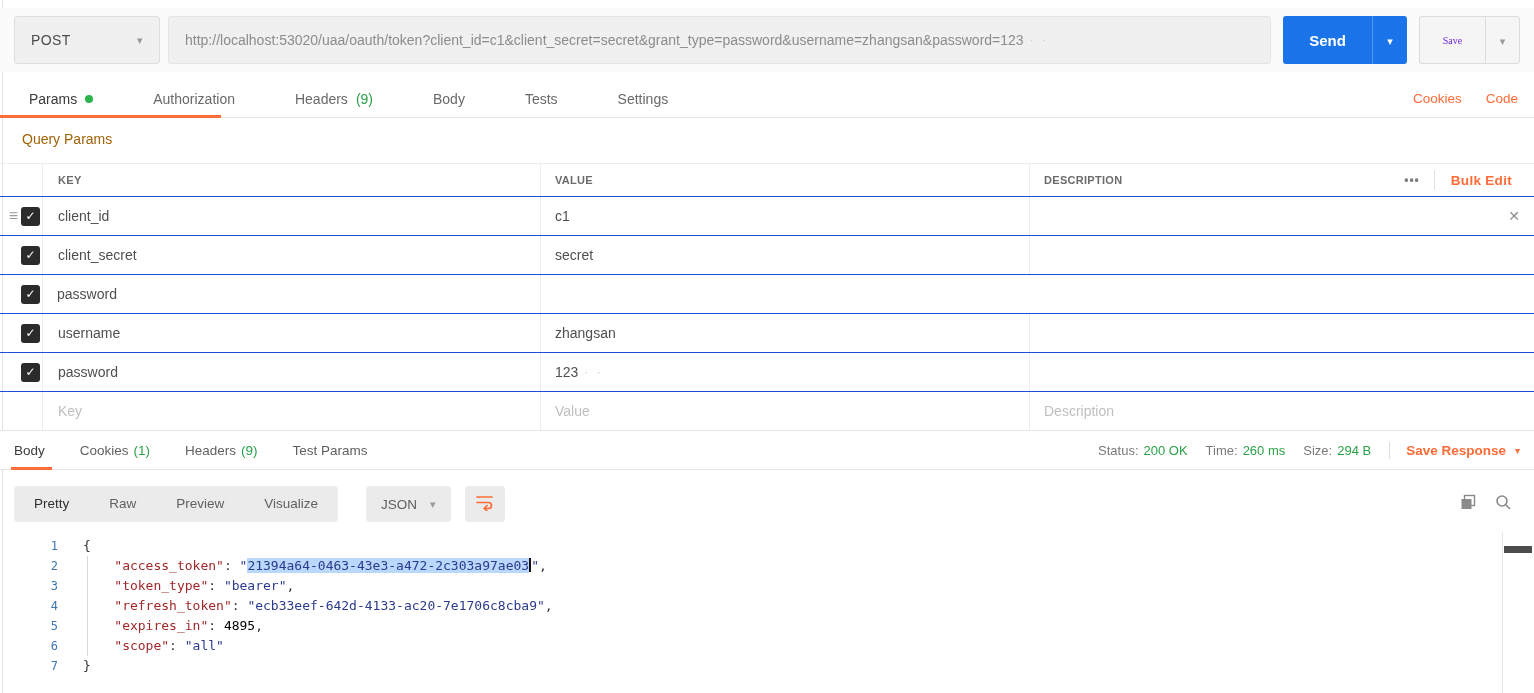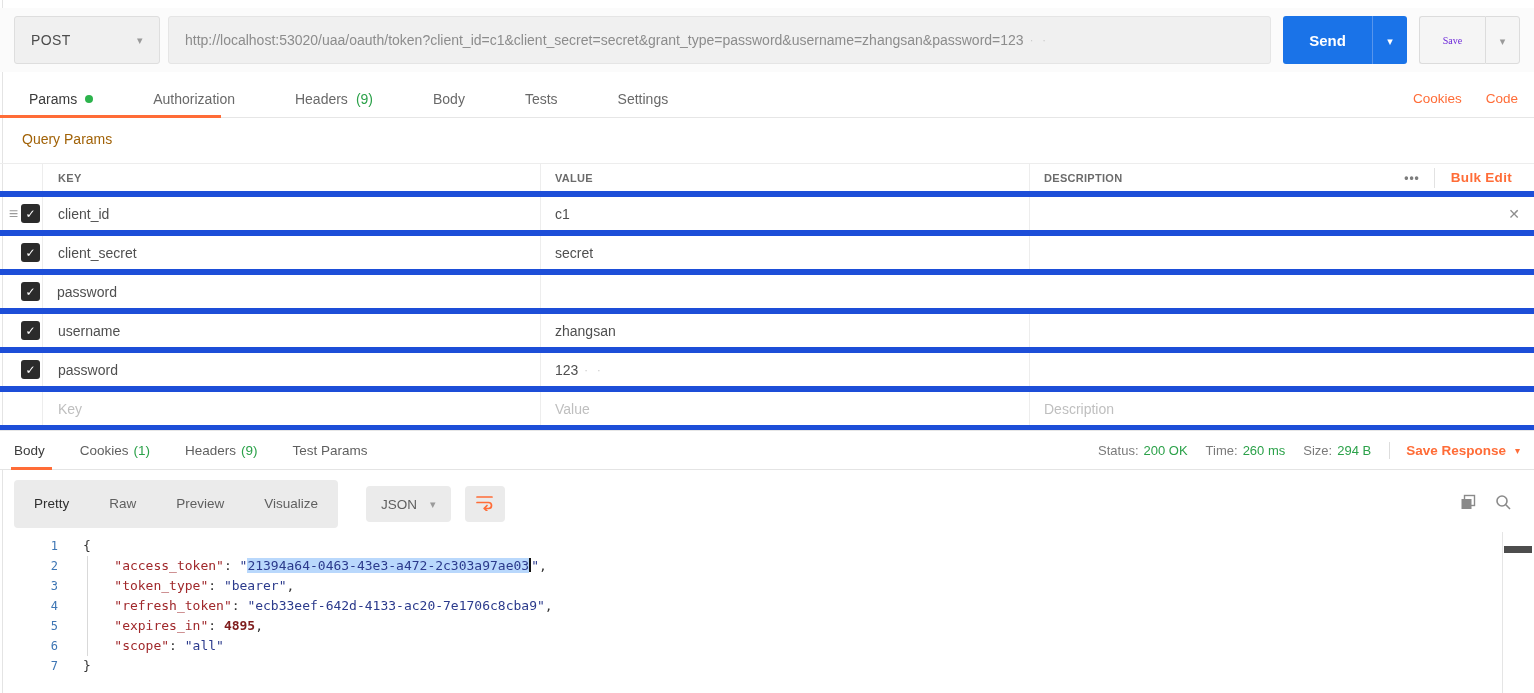--- a/index.html
+++ b/index.html
@@ -42,21 +42,21 @@
   .count { color:#2ba149; }
   .dot { width:8px; height:8px; border-radius:50%; background:#2cb34c; display:inline-block; }
   .req-underline { position:absolute; left:0; bottom:-1px; width:221px; height:3px; background:#ff6c37; }
   .req-tabs-right { margin-left:auto; padding-right:16px; display:flex; gap:24px;
                     font-size:13.5px; color:#ff6c37; }
   .req-tabs-right span { cursor:pointer; }
 
   
   .qp-title { position:absolute; top:131px; left:22px; font-size:14px; color:#a16207; }
   .param-table { position:absolute; top:163px; left:0; right:0; }
-  .t-row { display:grid; grid-template-columns:43px 498px 489px 1fr; border-bottom:6px solid #1d4ed8; height:39px; }
+  .t-row { display:grid; grid-template-columns:43px 498px 489px 1fr; border-bottom:1px solid #1d4ed8; height:39px; }
   .t-row.head { height:34px; border-top:1px solid #ededed; }
   .cell { display:flex; align-items:center; }
   .cell:not(.desc) { border-right:1px solid #ededed; }
   .cell.key { padding-left:15px; }
   .cell.value { padding-left:14px; }
   .cell.desc { padding-left:14px; position:relative; }
   .head .cell { font-size:11px; font-weight:700; color:#6b6b6b; letter-spacing:.3px; }
   .body-cell { font-size:14px; color:#4f4f4f; }
   .gutter { justify-content:flex-end; padding-right:2px; gap:3px; }
   .drag { color:#9a9a9a; font-size:16px; cursor:grab; }
@@ -80,40 +80,40 @@
   .resp-tab.active::after { content:""; position:absolute; left:-3px; right:-7px; bottom:0; height:3px; background:#ff6c37; }
   .resp-meta { margin-left:auto; display:flex; align-items:center; padding-right:14px; font-size:13px; }
   .meta-label { color:#7a7a7a; margin-right:5px; }
   .meta-value { color:#2ba149; margin-right:18px; }
   .meta-div { width:1px; height:17px; background:#ddd; margin-right:16px; }
   .save-resp { color:#ff6c37; font-weight:700; font-size:13.5px; display:flex; align-items:center; gap:9px; cursor:pointer; }
   .save-resp .caret { color:#ff6c37; font-size:10px; }
 
   
   .resp-toolbar { position:absolute; top:486px; left:0; right:0; height:36px; display:flex; align-items:center; padding-left:14px; }
-  .seg { display:flex; background:#ebebeb; border-radius:4px; height:48px; align-items:center; }
+  .seg { display:flex; background:#ebebeb; border-radius:4px; height:36px; align-items:center; }
   .seg-item { padding:0 20px; font-size:13.5px; color:#5f5f5f; line-height:36px; cursor:pointer; }
   .seg-item.active { color:#2f2f2f; }
   .json-btn { margin-left:28px; height:36px; background:#ebebeb; border-radius:4px; display:flex;
               align-items:center; gap:13px; padding:0 15px; font-size:13.5px; color:#5f5f5f; cursor:pointer; }
   .wrap-btn { margin-left:14px; width:40px; height:36px; background:#ebebeb; border-radius:4px;
               display:flex; align-items:center; justify-content:center; cursor:pointer; }
   .tool-icons { margin-left:auto; display:flex; gap:18px; align-items:center; padding-right:22px; }
   .tool-icons svg { cursor:pointer; }
 
   
   .code-area { position:absolute; top:530px; left:0; right:0; bottom:0; padding-top:6px;
                font-family:"DejaVu Sans Mono","Liberation Mono",monospace; }
   .code-line { display:flex; height:20px; }
   .ln { width:58px; text-align:right; color:#3e76b4; font-size:12px; line-height:20px; flex-shrink:0; }
   .ct { padding-left:25px; font-size:13px; line-height:20px; white-space:pre; }
   .ct .p { color:#333; }
   .ct .k { color:#a0282b; }
   .ct .s { color:#2b3a8c; }
-  .ct .n { color:#7f1d1d;font-weight:bold; }
+  .ct .n { color:#000000; }
   .ct .sel { background:#b9d8fc; }
   .cursor { display:inline-block; width:0; border-left:2px solid #111; height:14px; vertical-align:-2px; }
   .indent-guide { position:absolute; left:87px; top:26px; width:1px; height:100px; background:#d9d9d9; }
   .v-line { position:absolute; right:31px; top:2px; bottom:0; width:1px; background:#e5e5e5; }
   .v-thumb { position:absolute; right:2px; top:16px; width:28px; height:7px; background:#4d4d4d; }
 </style>
 </head>
 <body>
 
 <div class="edge-left"></div>

